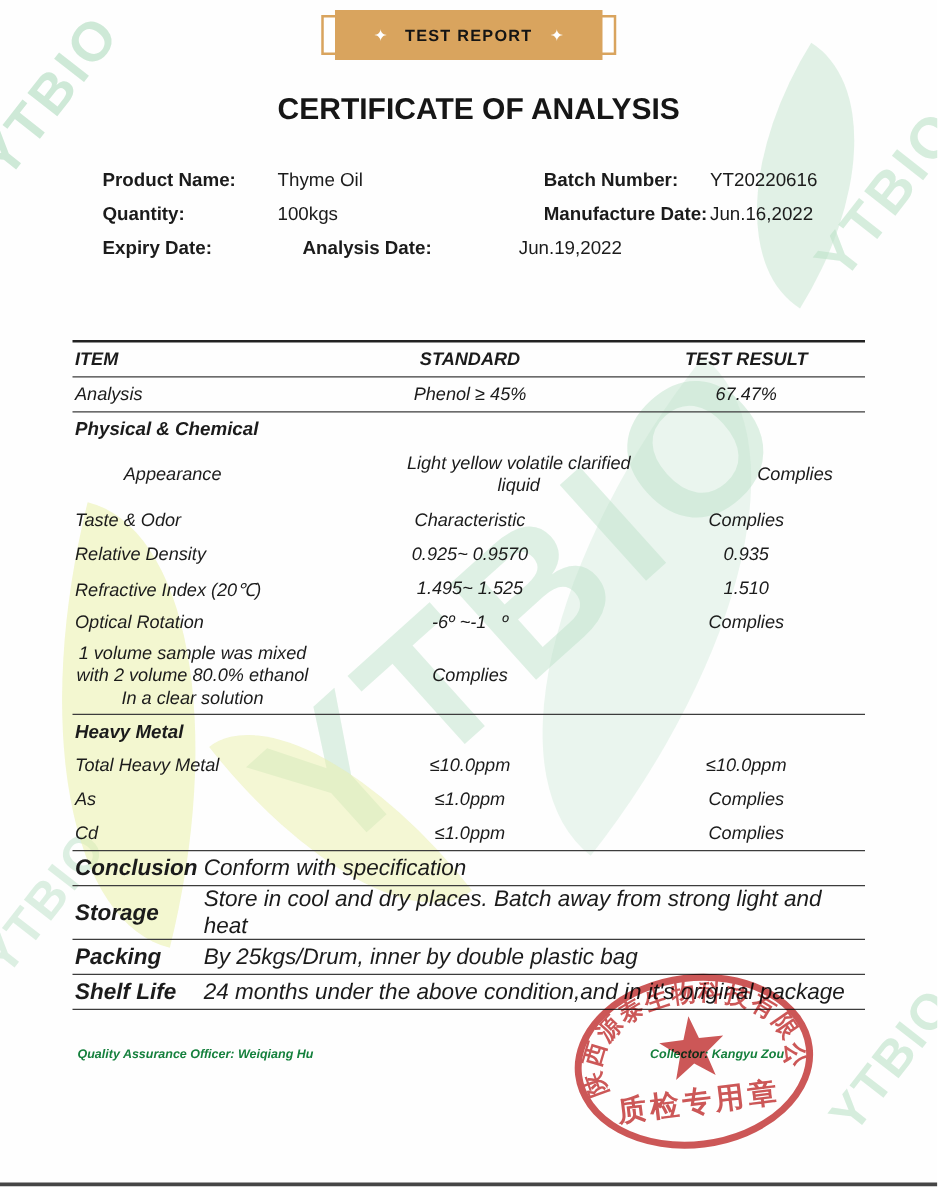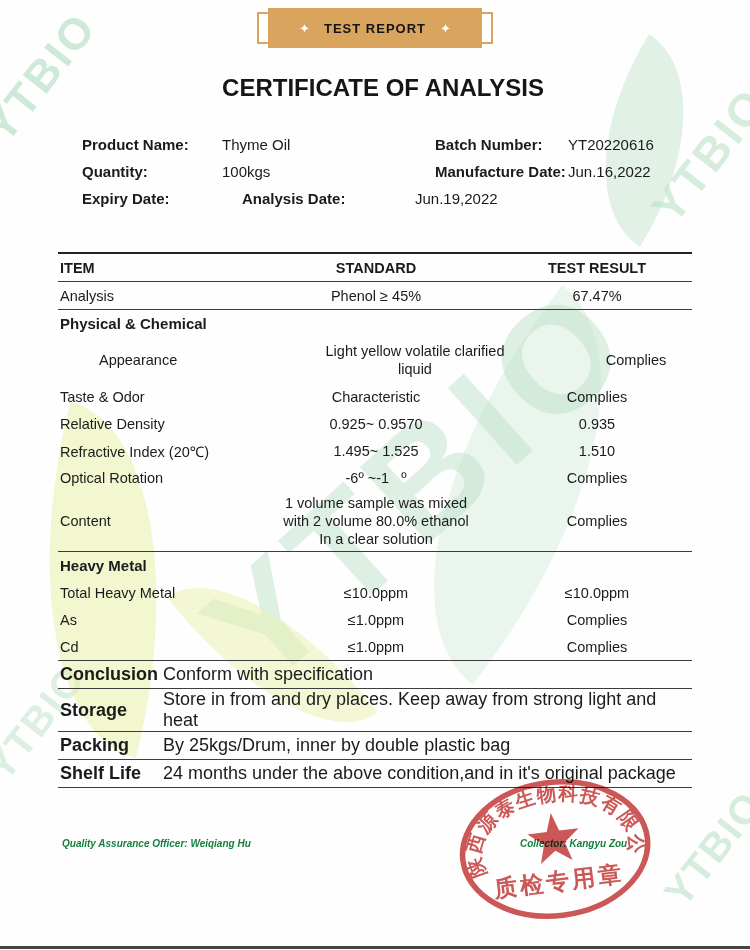--- a/index.html
+++ b/index.html
@@ -36,21 +36,21 @@
   .doc-title { position:absolute; left:16px; right:0; top:74px; text-align:center;
                font-size:24px; font-weight:bold; color:#161616; }
 
   
   .info { position:absolute; left:62px; top:131px; display:grid;
           grid-template-columns:160px 193px 153px 140px; grid-auto-rows:27px; align-items:center;
           font-size:15px; }
   .info .lbl { font-weight:bold;margin-left:20px; }
 
   
-  .tbl { position:absolute; left:58px; top:252px; width:634px; font-size:14.5px; }
+  .tbl { position:absolute; left:58px; top:272px; width:634px; font-size:14.5px;font-style:italic; }
   .rule  { border-top:1.5px solid #3c3c3c; }
   .rule.thick { border-top:2.5px solid #222; }
   .trow, .thead { display:grid; grid-template-columns:192px 252px 190px; align-items:center; min-height:27px; }
   .thead { font-weight:bold; }
   .c1 { text-align:left; padding-left:2px; }
   .c2, .c3 { text-align:center; }
   .pre { white-space:pre-line; line-height:1.25; }
   .trow.h2 { min-height:46px;margin-left:39px; }
   .trow.h3 { min-height:60px; }
   .tsection { min-height:27px; display:flex; align-items:center; font-weight:bold; font-size:15px; padding-left:2px; }
@@ -151,21 +151,20 @@
         <div class="c1">Refractive Index (20℃)</div>
         <div class="c2">1.495~ 1.525</div>
         <div class="c3">1.510</div>
       </div>
       <div class="trow">
         <div class="c1">Optical Rotation</div>
         <div class="c2">-6º ~-1&nbsp;&nbsp;&nbsp;º</div>
         <div class="c3">Complies</div>
       </div>
       <div class="trow h3">
-        <div class="c1">Content</div>
         <div class="c2 pre">1 volume sample was mixed
 with 2 volume 80.0% ethanol
 In a clear solution</div>
         <div class="c3">Complies</div>
       </div>
       <div class="rule"></div>
 
       <div class="tsection">Heavy Metal</div>
 
       <div class="trow">
@@ -184,21 +183,21 @@
         <div class="c3">Complies</div>
       </div>
       <div class="rule"></div>
 
       <div class="frow">
         <div class="flabel">Conclusion</div>
         <div>Conform with specification</div>
       </div>
       <div class="frow">
         <div class="flabel">Storage</div>
-        <div>Store in from and dry places. Keep away from strong light and heat</div>
+        <div>Store in cool and dry places. Batch away from strong light and heat</div>
       </div>
       <div class="frow">
         <div class="flabel">Packing</div>
         <div>By 25kgs/Drum, inner by double plastic bag</div>
       </div>
       <div class="frow">
         <div class="flabel">Shelf Life</div>
         <div>24 months under the above condition,and in it's original package</div>
       </div>
     </div>

